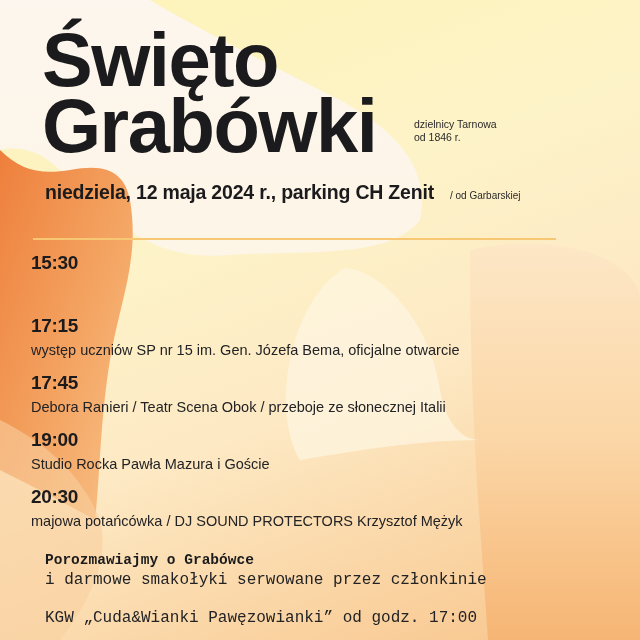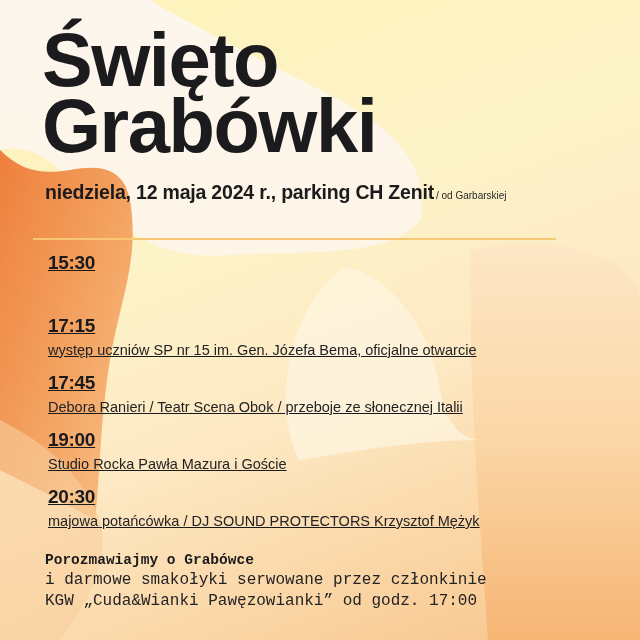--- a/index.html
+++ b/index.html
@@ -23,33 +23,33 @@
   .title-2 { top: 88px; }
   .title-sub {
     position: absolute; left: 414px; top: 118px;
     font-size: 10.5px; line-height: 13px; color: #2a2a2a;
   }
   .date-line {
     position: absolute; left: 45px; top: 181px; white-space: nowrap;
     font-size: 19.5px; font-weight: 700; letter-spacing: -0.2px; color: #1b1b1d;
   }
   .date-note {
-    font-size: 10px; font-weight: 400; letter-spacing: 0; margin-left: 2px; color: #2a2a2a;
+    font-size: 10px; font-weight: 400; letter-spacing: 0; margin-left: 16px; color: #2a2a2a;
   }
   .divider {
     position: absolute; left: 33px; top: 238px; width: 523px; height: 2px;
     background: #f7c774;
   }
-  .event { position: absolute; left: 48px; text-decoration: underline; }
+  .event { position: absolute; left: 31px; }
   .event .time { font-size: 19px; font-weight: 700; line-height: 22px; letter-spacing: -0.3px; }
   .event .desc { font-size: 14.5px; line-height: 20px; margin-top: 3px; color: #232325; }
   .extra { position: absolute; left: 45px; top: 550px; font-family: Liberation Mono, monospace; }
   .extra .lead { font-size: 14.5px; font-weight: 700; line-height: 20px; }
   .extra .line { font-size: 16px; line-height: 20px; color: #232325; }
-  .extra .line + .line { margin-top: 1px; }
+  .extra .line + .line { margin-top: 18px; }
 </style>
 </head>
 <body>
 
 <div class="bg">
   <svg width="640" height="640" viewBox="0 0 640 640">
     <defs>
       <linearGradient id="gOrange" x1="0" y1="0" x2="1" y2="1">
         <stop offset="0" stop-color="#ee7f3c"></stop>
         <stop offset="0.55" stop-color="#f4a462"></stop>
@@ -79,20 +79,24 @@
 
     <path d="M 0 420 C 40 440 80 470 100 520 C 110 560 90 600 60 640 L 0 640 Z" fill="#f9cf9e" opacity="0.6"></path>
 
     <path d="M 345 268 C 380 270 430 320 440 390 C 445 420 460 440 480 440 C 420 440 360 450 300 460 C 270 410 290 300 345 268 Z" fill="#fdf6e2" opacity="0.7"></path>
   </svg>
 </div>
 
 <div class="content">
   <h1 class="title title-2">Grabówki</h1>
   <h1 class="title title-1">Święto</h1>
+  <div class="title-sub">
+    <div>dzielnicy Tarnowa</div>
+    <div>od 1846 r.</div>
+  </div>
 
   <div class="date-line">
     <span>niedziela, 12 maja 2024 r., parking CH Zenit</span><span class="date-note">/ od Garbarskiej</span>
   </div>
 
   <div class="divider"></div>
 
   <div class="event" style="top:252px">
     <div class="time">15:30</div>
   </div>

